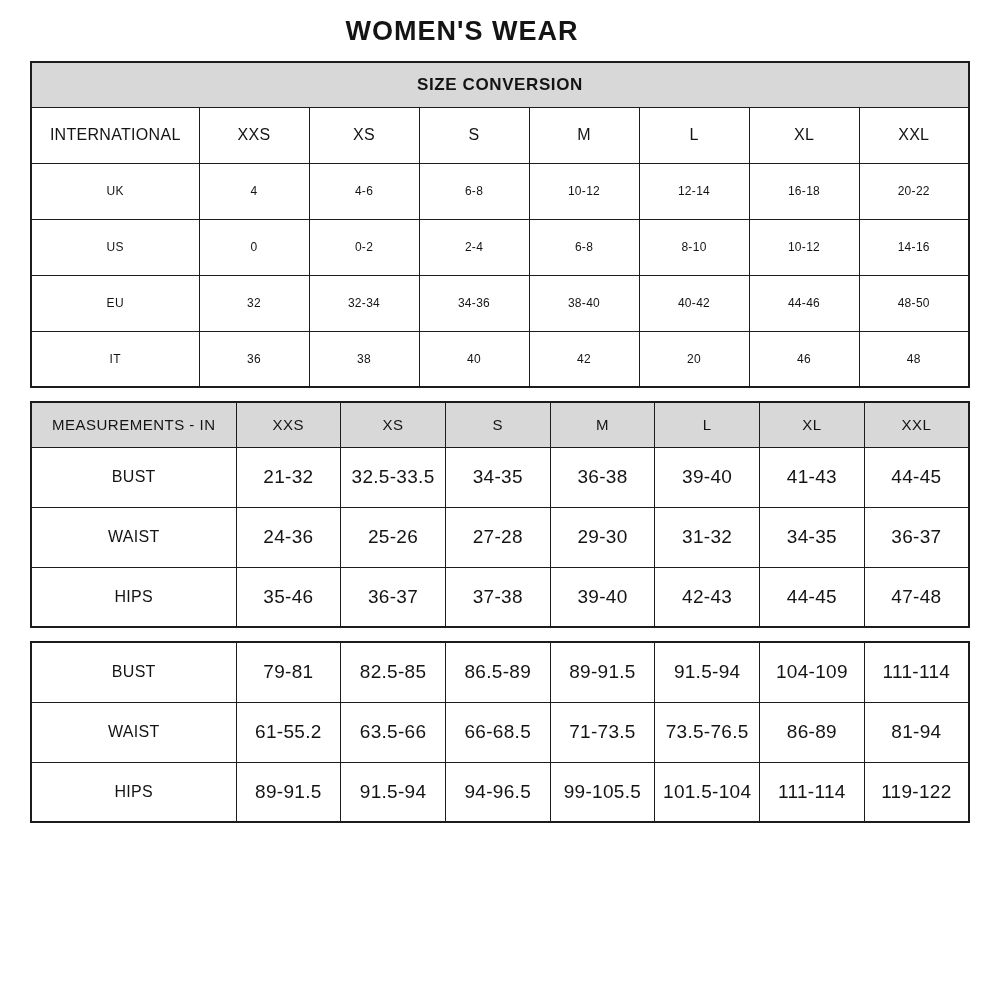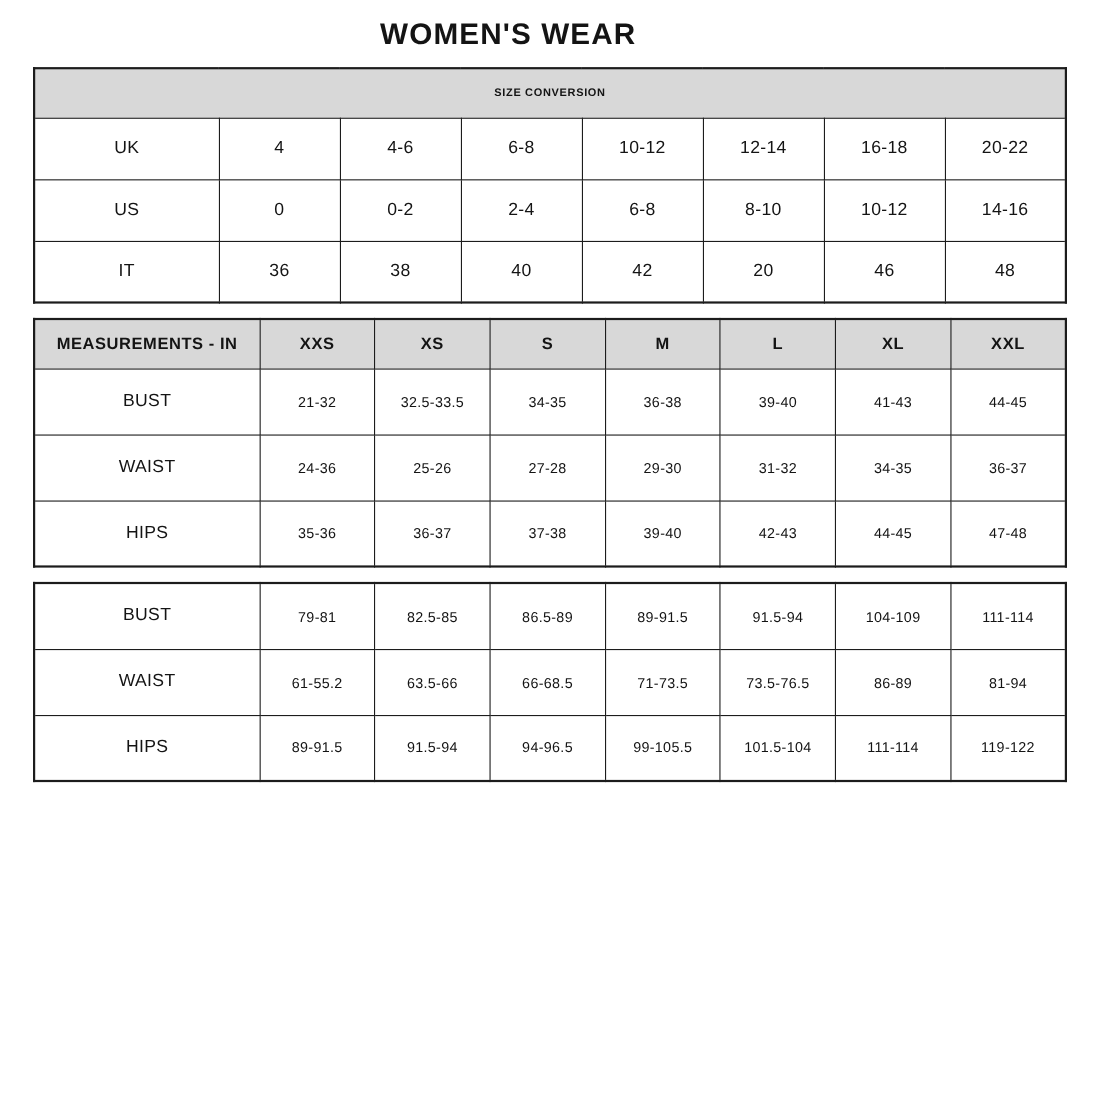--- a/index.html
+++ b/index.html
@@ -35,73 +35,93 @@
     text-align: center;
     vertical-align: middle;
     padding: 2px 4px;
     letter-spacing: 0.3px;
   }
   
   .t1 .c-label { width: 168px; }
   .banner-cell {
     background: #d8d8d8;
     font-weight: 700;
-    font-size: 10px;
+    font-size: 17px;
     height: 45px;
     letter-spacing: 0.6px;
   }
   .t1 .head-row td { height: 56px; font-size: 16px; }
-  .t1 .data-row td { height: 56px; font-size: 16px; }
+  .t1 .data-row td { height: 56px; font-size: 12px; }
   
   .t2 .c-label { width: 205px; }
   .t2 .head-row td {
     height: 45px;
     font-size: 15px;
-    font-weight: 700;
+    font-weight: 400;
     background: #d8d8d8;
     letter-spacing: 0.5px;
   }
   .t2 .data-row td { height: 60px; margin-left: 24px; }
   .t2 .data-row .label-cell { font-size: 16px; }
-  .t2 .data-row .value-cell { font-size: 13px; }
+  .t2 .data-row .value-cell { font-size: 19px; }
 </style>
 </head>
 <body>
 
 <div class="page">
   <h1 class="page-title">WOMEN'S WEAR</h1>
 
   <table class="t1">
     <colgroup>
         <col class="c-label">
         <col span="7" class="c-size">
       </colgroup>
     <tbody>
         <tr class="banner-row">
           <td class="banner-cell" colspan="8">SIZE CONVERSION</td>
         </tr>
+        <tr class="head-row">
+          <td class="head-label">INTERNATIONAL</td>
+          <td class="head-size">XXS</td>
+          <td class="head-size">XS</td>
+          <td class="head-size">S</td>
+          <td class="head-size">M</td>
+          <td class="head-size">L</td>
+          <td class="head-size">XL</td>
+          <td class="head-size">XXL</td>
+        </tr>
         <tr class="data-row">
           <td class="label-cell">UK</td>
           <td class="value-cell">4</td>
           <td class="value-cell">4-6</td>
           <td class="value-cell">6-8</td>
           <td class="value-cell">10-12</td>
           <td class="value-cell">12-14</td>
           <td class="value-cell">16-18</td>
           <td class="value-cell">20-22</td>
         </tr>
         <tr class="data-row">
           <td class="label-cell">US</td>
           <td class="value-cell">0</td>
           <td class="value-cell">0-2</td>
           <td class="value-cell">2-4</td>
           <td class="value-cell">6-8</td>
           <td class="value-cell">8-10</td>
           <td class="value-cell">10-12</td>
           <td class="value-cell">14-16</td>
+        </tr>
+        <tr class="data-row">
+          <td class="label-cell">EU</td>
+          <td class="value-cell">32</td>
+          <td class="value-cell">32-34</td>
+          <td class="value-cell">34-36</td>
+          <td class="value-cell">38-40</td>
+          <td class="value-cell">40-42</td>
+          <td class="value-cell">44-46</td>
+          <td class="value-cell">48-50</td>
         </tr>
         <tr class="data-row">
           <td class="label-cell">IT</td>
           <td class="value-cell">36</td>
           <td class="value-cell">38</td>
           <td class="value-cell">40</td>
           <td class="value-cell">42</td>
           <td class="value-cell">20</td>
           <td class="value-cell">46</td>
           <td class="value-cell">48</td>
@@ -140,21 +160,21 @@
           <td class="value-cell">24-36</td>
           <td class="value-cell">25-26</td>
           <td class="value-cell">27-28</td>
           <td class="value-cell">29-30</td>
           <td class="value-cell">31-32</td>
           <td class="value-cell">34-35</td>
           <td class="value-cell">36-37</td>
         </tr>
         <tr class="data-row">
           <td class="label-cell">HIPS</td>
-          <td class="value-cell">35-36</td>
+          <td class="value-cell">35-46</td>
           <td class="value-cell">36-37</td>
           <td class="value-cell">37-38</td>
           <td class="value-cell">39-40</td>
           <td class="value-cell">42-43</td>
           <td class="value-cell">44-45</td>
           <td class="value-cell">47-48</td>
         </tr>
       </tbody>
   </table>
 

